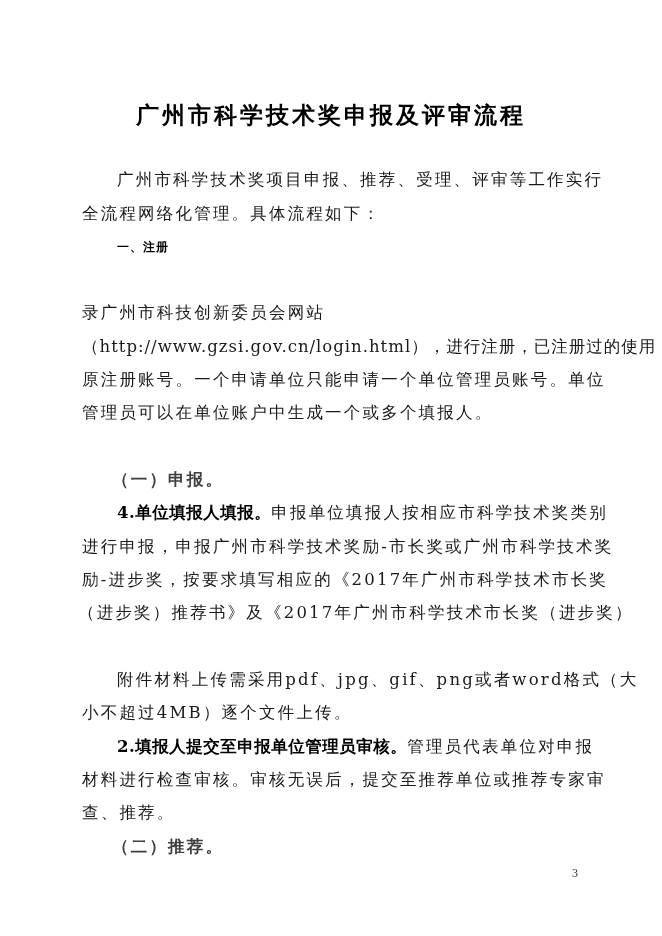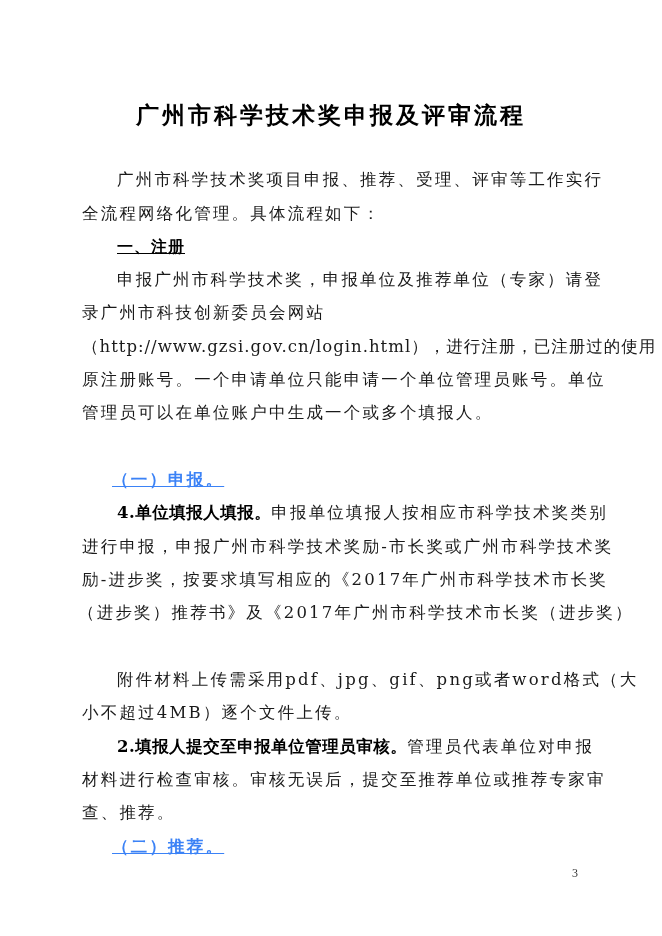--- a/index.html
+++ b/index.html
@@ -5,39 +5,38 @@
   html, body { margin: 0; padding: 0; background: #ffffff; }
   body { width: 662px; height: 936px; position: relative; overflow: hidden;
          font-family: "DejaVu Serif", "Liberation Serif", serif; color: #111; }
   .page { position: absolute; left: 0; top: 0; width: 662px; height: 936px; background: #fff; }
   .title { position: absolute; left: 0; width: 662px; top: 100px; text-align: center;
            font-size: 23px; font-weight: bold; letter-spacing: 3px; color: #000;
            font-family: "DejaVu Serif", serif; }
   .line { position: absolute; left: 82px; width: 500px; font-size: 16.5px; white-space: nowrap;
           letter-spacing: 2.2px; line-height: 20px; color: #1a1a1a; }
   .indent { left: 117px; width: 465px; }
-  .heading { font-family: "DejaVu Sans", sans-serif; font-weight: bold; font-size: 16px;
-             letter-spacing: 1px; color: #000; text-decoration: underline; }
-  .sub { font-weight: bold; color: #3b82f6; text-decoration: underline; }
+  .heading { font-family: "DejaVu Sans", sans-serif; font-weight: bold; font-size: 12px;
+             letter-spacing: 1px; color: #000; }
+  .sub { font-weight: bold; color: #404040; }
   .b { font-weight: bold; color: #000; letter-spacing: 0.5px; }
   .pagenum { position: absolute; left: 572px; top: 866px; font-size: 12px;
              font-family: "Liberation Serif", serif; color: #333; }
 </style>
 </head>
 <body>
 
 <div class="page">
   <div class="title">广州市科学技术奖申报及评审流程</div>
 
   <div class="line" style="top:204px;">全流程网络化管理。具体流程如下：</div>
   <div class="line indent" style="top:170px;">广州市科学技术奖项目申报、推荐、受理、评审等工作实行</div>
 
   <div class="line indent heading" style="top:237px;">一、注册</div>
 
-  <div class="line indent" style="top:270px;">申报广州市科学技术奖，申报单位及推荐单位（专家）请登</div>
   <div class="line" style="top:337px; letter-spacing:1px;">（http://www.gzsi.gov.cn/login.html），进行注册，已注册过的使用</div>
   <div class="line" style="top:303px;">录广州市科技创新委员会网站</div>
   <div class="line" style="top:370px;">原注册账号。一个申请单位只能申请一个单位管理员账号。单位</div>
   <div class="line" style="top:403px;">管理员可以在单位账户中生成一个或多个填报人。</div>
 
 
   <div class="line sub" style="top:470px; left:112px;">（一）申报。</div>
 
   <div class="line indent" style="top:503px;">
     <span class="b">4.单位填报人填报。</span><span>申报单位填报人按相应市科学技术奖类别</span>

